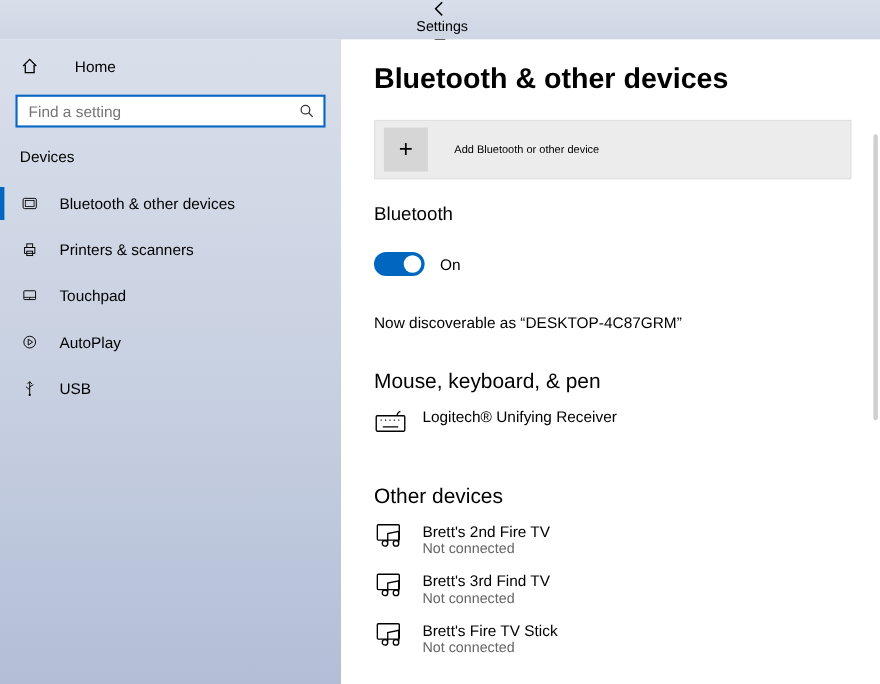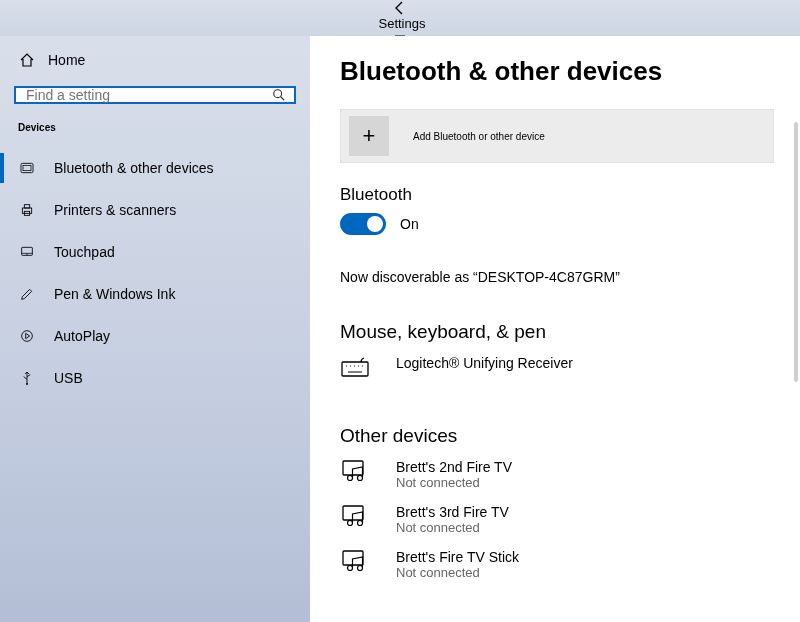--- a/index.html
+++ b/index.html
@@ -11,52 +11,52 @@
   .titlebar .back { width: 44px; height:36px; display:flex; align-items:center; justify-content:center; font-size:16px; }
   .titlebar .title { flex: 0 0 auto; padding-left:4px; }
   .titlebar .spacer { flex:1; }
   .titlebar .winbtn { width:46px; height:36px; display:flex; align-items:center; justify-content:center; font-family: "Segoe MDL2 Assets","Segoe UI Symbol",system-ui; font-size:10px; }
 
   
   .body { flex:1; display:flex; min-height:0; }
 
   
   .sidebar { width:310px; background: linear-gradient(180deg,#d9dfea 0%, #c5cee0 60%, #b3bed6 100%); display:flex; flex-direction:column; padding-top:4px; font-size:14px; color:#000; }
-  .home-row { display:flex; align-items:center; height:40px; padding-left:18px; gap:12px; }
+  .home-row { display:flex; align-items:center; height:40px; padding-left:18px; gap:32px; }
   .home-row .icon { width:18px; display:flex; align-items:center; justify-content:center; }
 
   .search-wrap { padding:6px 14px 14px 14px; }
-  .search { height:18px; border:2px solid #0a66c2; background:#fff; display:flex; align-items:center; padding:0 8px 0 10px; }
+  .search { height:30px; border:2px solid #0a66c2; background:#fff; display:flex; align-items:center; padding:0 8px 0 10px; }
   .search input { flex:1; border:none; outline:none; font-size:14px; background:transparent; color:#666; }
   .search .sicon { color:#333; font-size:14px; }
 
-  .cat-header { font-weight:700; font-size:10px; padding:4px 0 14px 18px; }
+  .cat-header { font-weight:400; font-size:14px; padding:4px 0 14px 18px; }
 
   .nav { display:flex; flex-direction:column; }
   .nav-item { display:flex; align-items:center; height:42px; padding-left:18px; gap:18px; position:relative; font-size:14px; }
   .nav-item .icon { width:18px; height:18px; display:flex; align-items:center; justify-content:center; }
   .nav-item.selected::before { content:""; position:absolute; left:0; top:6px; bottom:6px; width:4px; background:#0067c0; }
 
   
   .main { flex:1; background:#fff; padding:20px 26px 0 30px; overflow:hidden; position:relative; }
   .page-title { font-size:26px; font-weight:600; margin-bottom:22px; }
 
   .add-card { background:#ececec; border:1px solid #e1e1e1; display:flex; align-items:center; height:54px; width:100%; }
   .add-card .plusbox { width:40px; height:40px; margin-left:8px; background:#d6d6d6; display:flex; align-items:center; justify-content:center; font-size:22px; font-weight:300; }
   .add-card .lbl { margin-left:24px; font-size:10px; }
 
   .section-label { font-size:17px; margin-top:22px; }
-  .toggle-row { display:flex; align-items:center; gap:14px; margin-top:8px; }
+  .toggle-row { display:flex; align-items:center; gap:14px; margin-top:24px; }
   .toggle { width:46px; height:22px; border-radius:11px; background:#0067c0; position:relative; }
   .toggle .knob { position:absolute; right:3px; top:3px; width:16px; height:16px; border-radius:50%; background:#fff; }
   .toggle-state { font-size:14px; }
   .discover { font-size:14px; margin-top:34px; }
 
   .sub-head { font-size:19px; font-weight:400; margin-top:36px; margin-bottom:8px; }
-  .dev-row { display:flex; align-items:flex-start; gap:26px; padding:4px 0 10px 0; }
+  .dev-row { display:flex; align-items:flex-start; gap:14px; padding:4px 0 10px 0; }
   .dev-row .dicon { width:30px; height:24px; display:flex; align-items:center; justify-content:center; font-size:22px; }
   .dev-row .dtxt { display:flex; flex-direction:column; }
   .dev-row .dname { font-size:14px; }
   .dev-row .dstat { font-size:13px; color:#666; }
 
   .scrollbar-stub { position:absolute; top:86px; right:2px; width:4px; height:260px; background:#cfcfcf; border-radius:2px; }
 
   svg { display:block; }
 </style>
 </head>
@@ -139,28 +139,20 @@
           <svg width="16" height="16" viewBox="0 0 24 24">
               <rect x="4" y="5" width="16" height="12" rx="1" fill="none" stroke="#000" stroke-width="1.3"></rect>
               <path d="M4 14 H20 M12 14 V17" stroke="#000" stroke-width="1.1"></path>
             </svg>
         </span>
         <span>Touchpad</span>
       </div>
       <div class="nav-item">
         <span class="icon">
           <svg width="16" height="16" viewBox="0 0 24 24">
-              <path d="M4 20 L8 19 L19 8 L16 5 L5 16 Z" fill="none" stroke="#000" stroke-width="1.3"></path>
-            </svg>
-        </span>
-        <span>Pen &amp; Windows Ink</span>
-      </div>
-      <div class="nav-item">
-        <span class="icon">
-          <svg width="16" height="16" viewBox="0 0 24 24">
               <circle cx="12" cy="12" r="8" fill="none" stroke="#000" stroke-width="1.3"></circle>
               <path d="M10 8 L16 12 L10 16 Z" fill="none" stroke="#000" stroke-width="1.3"></path>
             </svg>
         </span>
         <span>AutoPlay</span>
       </div>
       <div class="nav-item">
         <span class="icon">
           <svg width="16" height="16" viewBox="0 0 24 24">
               <path d="M12 3 V21 M12 3 L9 6 M12 3 L15 6 M12 14 L7 10 M12 10 L17 7" fill="none" stroke="#000" stroke-width="1.3"></path>
@@ -222,21 +214,21 @@
     <div class="dev-row">
       <div class="dicon">
         <svg width="26" height="22" viewBox="0 0 26 22">
             <rect x="1" y="1" width="20" height="14" rx="1" fill="none" stroke="#000" stroke-width="1.3"></rect>
             <circle cx="8" cy="18" r="2.5" fill="none" stroke="#000" stroke-width="1.2"></circle>
             <circle cx="18" cy="18" r="2.5" fill="none" stroke="#000" stroke-width="1.2"></circle>
             <path d="M10.5 17 V9 L20.5 7 V17" fill="none" stroke="#000" stroke-width="1.2"></path>
           </svg>
       </div>
       <div class="dtxt">
-        <div class="dname">Brett's 3rd Fire TV</div>
+        <div class="dname">Brett's 3rd Find TV</div>
         <div class="dstat">Not connected</div>
       </div>
     </div>
     <div class="dev-row">
       <div class="dicon">
         <svg width="26" height="22" viewBox="0 0 26 22">
             <rect x="1" y="1" width="20" height="14" rx="1" fill="none" stroke="#000" stroke-width="1.3"></rect>
             <circle cx="8" cy="18" r="2.5" fill="none" stroke="#000" stroke-width="1.2"></circle>
             <circle cx="18" cy="18" r="2.5" fill="none" stroke="#000" stroke-width="1.2"></circle>
             <path d="M10.5 17 V9 L20.5 7 V17" fill="none" stroke="#000" stroke-width="1.2"></path>

